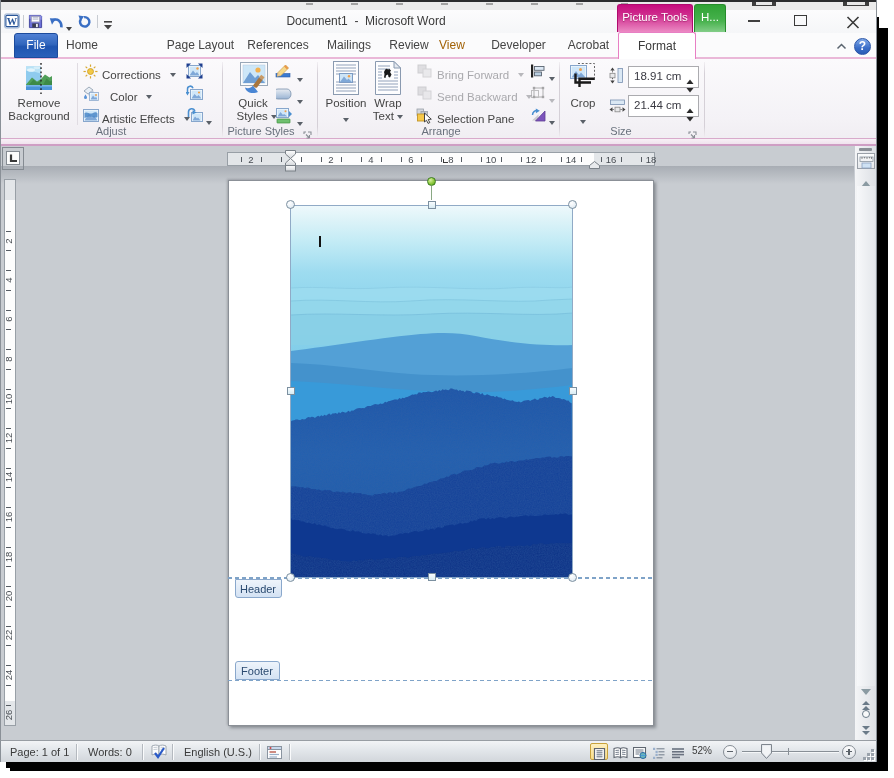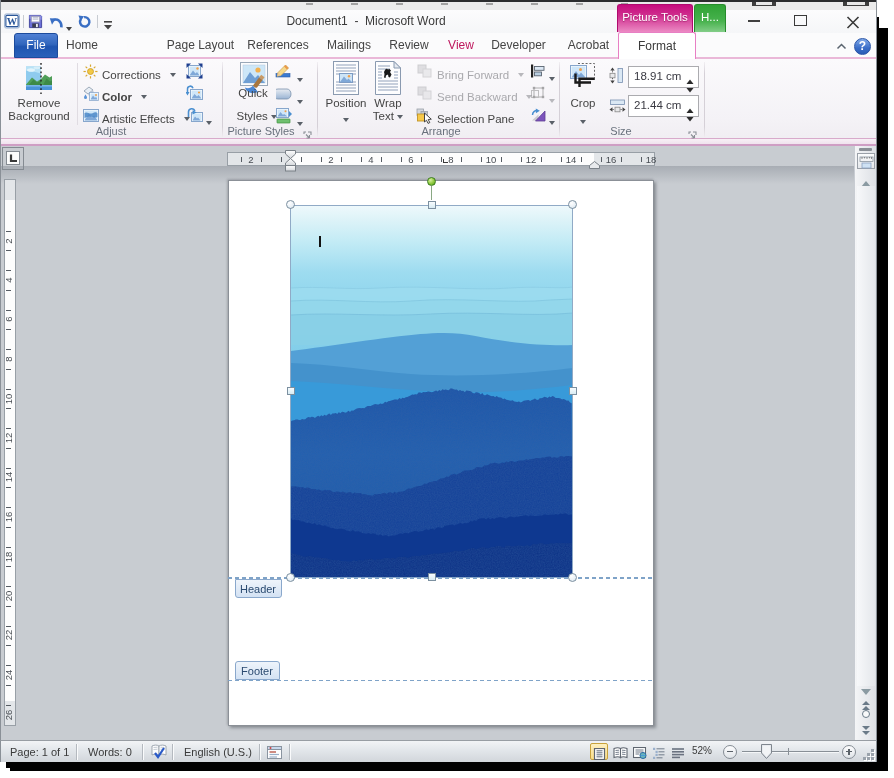--- a/index.html
+++ b/index.html
@@ -65,21 +65,21 @@
     <div style="position:absolute;left:693px;top:4px;width:32px;height:28px;border-radius:3px 3px 0 0;background:linear-gradient(#2fa335,#48b24e 60%,#83cd88);border:1px solid #268c2b;border-bottom:none;color:#fff;font-size:11.5px;text-align:center;line-height:25px;">H...</div>
     <div style="position:absolute;left:0;top:33px;width:875px;height:25px;background:#fbfbfc;"></div>
     <div style="position:absolute;left:0;top:57px;width:875px;height:1.5px;background:#eab8d8;"></div>
     <div style="position:absolute;left:13px;top:33px;width:44px;height:25px;border-radius:3px 3px 0 0;background:linear-gradient(#4f80d4,#3267bd 45%,#1f55b0 55%,#2a60ba);border:1px solid #1c4b9c;color:#fff;font-size:12px;text-align:center;line-height:23px;">File</div>
     <div style="position:absolute;left:59px;top:33px;width:44px;height:25px;font-size:12px;color:#444;text-align:center;line-height:24px;white-space:nowrap;">Home</div>
     <div style="position:absolute;left:102px;top:33px;width:58px;height:25px;font-size:12px;color:#444;text-align:center;line-height:24px;white-space:nowrap;margin-top:47px;">Insert</div>
     <div style="position:absolute;left:153px;top:33px;width:93px;height:25px;font-size:12px;color:#444;text-align:center;line-height:24px;white-space:nowrap;">Page Layout</div>
     <div style="position:absolute;left:234px;top:33px;width:86px;height:25px;font-size:12px;color:#444;text-align:center;line-height:24px;white-space:nowrap;">References</div>
     <div style="position:absolute;left:312px;top:33px;width:72px;height:25px;font-size:12px;color:#444;text-align:center;line-height:24px;white-space:nowrap;">Mailings</div>
     <div style="position:absolute;left:379px;top:33px;width:58px;height:25px;font-size:12px;color:#444;text-align:center;line-height:24px;white-space:nowrap;">Review</div>
-    <div style="position:absolute;left:438px;top:33px;width:44px;height:25px;font-size:12px;color:#be185d;text-align:center;line-height:24px;white-space:nowrap;">View</div>
+    <div style="position:absolute;left:438px;top:33px;width:44px;height:25px;font-size:12px;color:#a16207;text-align:left;line-height:24px;white-space:nowrap;">View</div>
     <div style="position:absolute;left:478px;top:33px;width:79px;height:25px;font-size:12px;color:#444;text-align:center;line-height:24px;white-space:nowrap;">Developer</div>
     <div style="position:absolute;left:555px;top:33px;width:65px;height:25px;font-size:12px;color:#444;text-align:center;line-height:24px;white-space:nowrap;">Acrobat</div>
     <div style="position:absolute;left:617px;top:32px;width:78px;height:27px;background:#fff;border:1px solid #e87fc4;border-bottom:none;border-radius:2.5px 2.5px 0 0;color:#3a3a3a;font-size:12px;text-align:center;line-height:26px;">Format</div>
     <div style="position:absolute;left:833px;top:39px;width:15px;height:13px;"><svg width="15" height="13" viewBox="0 0 15 13">
         <path d="M3.5,8.5 L7.5,4.5 L11.5,8.5" fill="none" stroke="#5a646e" stroke-width="1.5"></path>
       </svg></div>
     <div style="position:absolute;left:853px;top:38px;width:17px;height:17px;border-radius:50%;background:linear-gradient(#7fa8e8,#3a6ec8 60%,#2a5cb5);border:1px solid #2a55a8;color:#fff;font-size:12px;font-weight:bold;text-align:center;line-height:15px;">?</div>
   </div>
 <div style="left:0;top:59px;width:877px;height:87px;background:linear-gradient(#fbfafc,#f4f2f6 70%,#efecf1);border-left:1px solid #8a9097;border-right:1px solid #8a9097;">
     <div style="position:absolute;left:0;top:79px;width:875px;height:1px;background:#d8aacb;"></div>
@@ -119,21 +119,21 @@
     <div style="position:absolute;left:101px;top:6px;"><span class="tx">Corrections</span>&nbsp; <span style="display:inline-block;width:0;height:0;border-left:3.5px solid transparent;border-right:3.5px solid transparent;border-top:4px solid #5a6068;vertical-align:middle;"></span></div>
     <div style="position:absolute;left:82px;top:27px;width:16px;height:15px;"><svg width="16" height="15" viewBox="0 0 16 15">
 <path d="M1,5 L6,1 L10,4 L5,8 Z" fill="#e8eef5" stroke="#8898aa" stroke-width="0.8"></path>
 <path d="M5,8 L10,4 L11,7 L6,10 Z" fill="#b8c6d8"></path>
 <path d="M2.5,8.5 C2.5,8.5 1,10.5 1,11.5 a1.5,1.5 0 0 0 3,0 C4,10.5 2.5,8.5 2.5,8.5Z" fill="#5a94d8"></path>
 <rect x="6.5" y="6.5" width="9" height="8" fill="#fdfefe" stroke="#8aa8cc" stroke-width="0.8"></rect>
 <rect x="7.5" y="7.5" width="7" height="6" fill="#cfe6f8"></rect>
 <path d="M7.5,13.5 L10,9.5 L12,12 L13,10.8 L14.5,13.5 Z" fill="#7fa8d8"></path>
 <circle cx="13" cy="9" r="1" fill="#f0a04a"></circle>
       </svg></div>
-    <div style="position:absolute;left:101px;top:28px;font-weight:bold;"><span class="tx">Color</span>&nbsp; <span style="display:inline-block;width:0;height:0;border-left:3.5px solid transparent;border-right:3.5px solid transparent;border-top:4px solid #5a6068;vertical-align:middle;"></span></div>
+    <div style="position:absolute;left:109px;top:28px;"><span class="tx">Color</span>&nbsp; <span style="display:inline-block;width:0;height:0;border-left:3.5px solid transparent;border-right:3.5px solid transparent;border-top:4px solid #5a6068;vertical-align:middle;"></span></div>
     <div style="position:absolute;left:82px;top:49px;width:16px;height:15px;"><svg width="16" height="15" viewBox="0 0 16 15">
 <rect x="0.5" y="1.5" width="15" height="12" fill="#fdfefe" stroke="#87a6cc"></rect>
 <rect x="1.5" y="2.5" width="13" height="10" fill="#cfe6f8"></rect>
 <path d="M1.5,12.5 L6,5.5 L9,9.5 L11,7.5 L14.5,12.5 Z" fill="#7fa8d8"></path>
 <path d="M1.5,5 C4,3 7,7 10,5 C12,3.8 14,4.5 14.5,5.5 L14.5,9 C11,11 8,7 4,9 L1.5,10 Z" fill="#4b87c8" opacity="0.85"></path>
       </svg></div>
     <div style="position:absolute;left:101px;top:50px;"><span class="tx">Artistic Effects</span>&nbsp; <span style="display:inline-block;width:0;height:0;border-left:3.5px solid transparent;border-right:3.5px solid transparent;border-top:4px solid #5a6068;vertical-align:middle;"></span></div>
     <div style="position:absolute;left:185px;top:4px;width:17px;height:16px;"><svg width="17" height="16" viewBox="0 0 17 16">
 <rect x="2.5" y="2.5" width="12" height="11" fill="#fdfefe" stroke="#87a6cc"></rect>
 <rect x="3.5" y="3.5" width="10" height="9" fill="#cfe6f8"></rect>
@@ -166,21 +166,21 @@
     <div style="position:absolute;left:221px;top:3px;width:1px;height:76px;background:linear-gradient(#f2eff3,#d5d0d7 15%,#d5d0d7 85%,#f2eff3);"></div>
     <div style="position:absolute;left:236px;top:2px;width:32px;height:34px;"><svg width="32" height="34" viewBox="0 0 32 34">
 <rect x="3.5" y="1.5" width="27" height="23" fill="#fcfdfe" stroke="#9aa8b8"></rect>
 <rect x="6" y="4" width="22" height="18" fill="#cde7f8" stroke="#b8cde0" stroke-width="0.6"></rect>
 <circle cx="21" cy="9" r="2.6" fill="#f2b04e"></circle>
 <path d="M6,22 L13,11 L18,17 L21,14 L28,22 Z" fill="#6f9fd4"></path>
 <path d="M21,31 C15,33.5 9,31.5 8,26.5 C11,28 14,27 16,24.5 Z" fill="#4a86d4"></path>
 <path d="M16,24.5 L22,16.5 L25.5,19 L20,26.5 C18.5,27.5 17,26 16,24.5 Z" fill="#a8763e"></path>
 <path d="M22,16.5 L25.5,19 L27.5,16.2 L24.2,13.8 Z" fill="#c89a66"></path>
       </svg></div>
-    <div style="position:absolute;left:228px;top:28px;width:48px;height:12px;text-align:center;font-size:11.5px;color:#444;">Quick</div>
+    <div style="position:absolute;left:228px;top:38px;width:48px;height:12px;text-align:center;font-size:11.5px;color:#444;">Quick</div>
     <div style="position:absolute;left:228px;top:51px;width:48px;height:12px;text-align:right;font-size:11.5px;color:#444;">Styles <span style="display:inline-block;width:0;height:0;border-left:3.5px solid transparent;border-right:3.5px solid transparent;border-top:4px solid #5a6068;vertical-align:middle;"></span></div>
     <div style="position:absolute;left:274px;top:5px;width:17px;height:16px;"><svg width="17" height="16" viewBox="0 0 17 16">
 <rect x="1" y="9.5" width="14" height="3.5" fill="#3a7ad0" stroke="#2a5aa8" stroke-width="0.6"></rect>
 <path d="M3,8.5 L10.5,1 L13.5,4 L6,11.5 L2.2,12.3 Z" fill="#f6d98a" stroke="#c8a050" stroke-width="0.7"></path>
 <path d="M10.5,1 L13.5,4 L12,5.5 L9,2.5 Z" fill="#e8994a"></path>
 <path d="M3,8.5 L6,11.5 L2.2,12.3 Z" fill="#e8c89a"></path>
       </svg></div>
     <div style="position:absolute;left:296px;top:11px;"><span style="display:inline-block;width:0;height:0;border-left:3px solid transparent;border-right:3px solid transparent;border-top:4px solid #5a6068;vertical-align:middle;"></span></div>
     <div style="position:absolute;left:275px;top:28px;width:16px;height:13px;"><svg width="16" height="13" viewBox="0 0 16 13">
 <defs>

